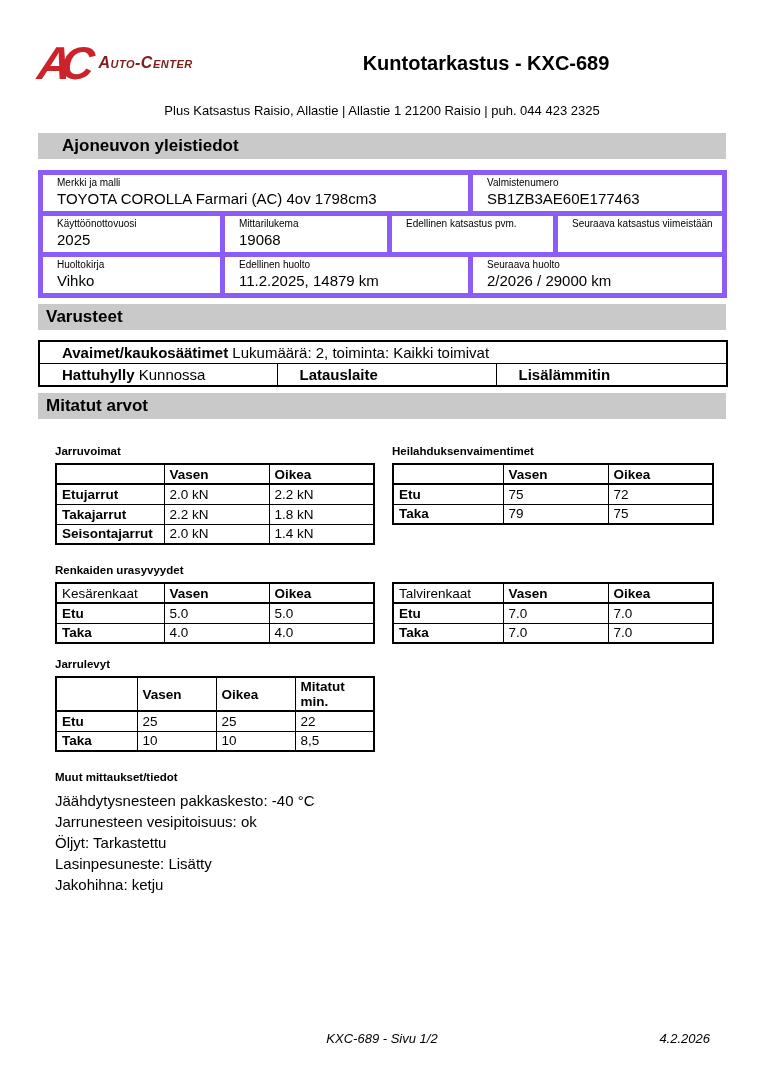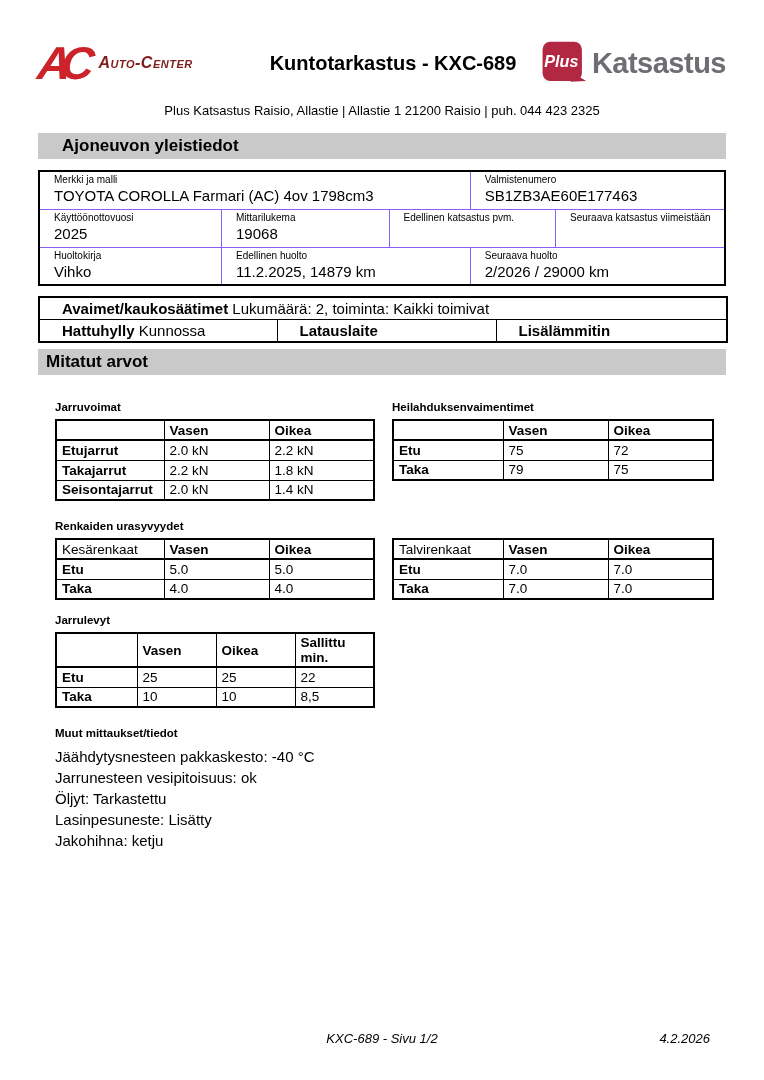--- a/index.html
+++ b/index.html
@@ -39,21 +39,21 @@
   }
   .bar1 { margin-top: 15px; padding-left: 24px; }
   .bar2 { margin-top: 6px; }
   .bar3 { margin-top: 6px; }
   
   table { border-collapse: collapse; }
   .info-tbl {
     margin: 11px 38px 0 38px; width: 688px;
     border: 2px solid #000; table-layout: fixed;
   }
-  .info-tbl td { border: 1px solid #8b5cf6; padding: 2px 5px 3px 14px; vertical-align: top; height: 38px; margin-left: 28px; }
+  .info-tbl td { border: 5px solid #8b5cf6; padding: 2px 5px 3px 14px; vertical-align: top; height: 38px; margin-left: 28px; }
   .cell-label { font-size: 10px; line-height: 12px; }
   .cell-value { font-size: 15px; line-height: 19px; min-height: 19px; }
   
   .eq-tbl {
     margin: 10px 38px 0 38px; width: 688px;
     border: 2px solid #000; table-layout: fixed;
   }
   .eq-tbl td { border: 1px solid #000; padding: 2px 22px; font-size: 15px; height: 22px; }
   .eq-bold { font-weight: bold; }
   
@@ -87,28 +87,20 @@
 <body>
 
 <div class="page">
 
   <div class="hdr">
     <div class="ac-logo">
       <span class="ac-mono">AC</span>
       <span class="ac-word">Auto-Center</span>
     </div>
     <div class="doc-title">Kuntotarkastus - KXC-689</div>
-    <div class="plus-logo">
-      <svg width="56" height="58" viewBox="0 0 56 58">
-        <rect x="2" y="3" width="48" height="48" rx="10" fill="#B22742" stroke="#ffffff" stroke-width="2"></rect>
-        <polygon points="34,38 54,50 36,51" fill="#B22742"></polygon>
-        <text x="25" y="34" text-anchor="middle" font-family="Liberation Sans, sans-serif" font-size="19" font-style="italic" font-weight="bold" fill="#ffffff">Plus</text>
-      </svg>
-      <span class="plus-word">Katsastus</span>
-    </div>
   </div>
   <div class="addr">Plus Katsastus Raisio, Allastie | Allastie 1 21200 Raisio | puh. 044 423 2325</div>
 
   <div class="bar bar1">Ajoneuvon yleistiedot</div>
   <table class="info-tbl">
     <colgroup>
         <col style="width:182px">
         <col style="width:167px">
         <col style="width:81px">
         <col style="width:85px">
@@ -153,20 +145,21 @@
         <div class="cell-value">11.2.2025, 14879 km</div>
       </td>
       <td colspan="2">
         <div class="cell-label">Seuraava huolto</div>
         <div class="cell-value">2/2026 / 29000 km</div>
       </td>
     </tr>
   </tbody>
     </table>
 
+  <div class="bar bar2">Varusteet</div>
   <table class="eq-tbl">
     <colgroup>
         <col style="width:238px">
         <col style="width:219px">
         <col style="width:231px">
       </colgroup>
     <tbody>
         <tr>
       <td colspan="3"><span class="eq-bold">Avaimet/kaukosäätimet</span> <span>Lukumäärä: 2, toiminta: Kaikki toimivat</span></td>
     </tr>
@@ -315,21 +308,21 @@
             <col style="width:81px">
             <col style="width:79px">
             <col style="width:79px">
             <col style="width:79px">
           </colgroup>
         <thead>
             <tr>
           <th></th>
           <th>Vasen</th>
           <th>Oikea</th>
-          <th>Sallittu min.</th>
+          <th>Mitatut min.</th>
         </tr>
           </thead>
         <tbody>
           <tr>
             <td class="rowhdr">Etu</td>
             <td>25</td>
             <td>25</td>
             <td>22</td>
           </tr>
           <tr>

